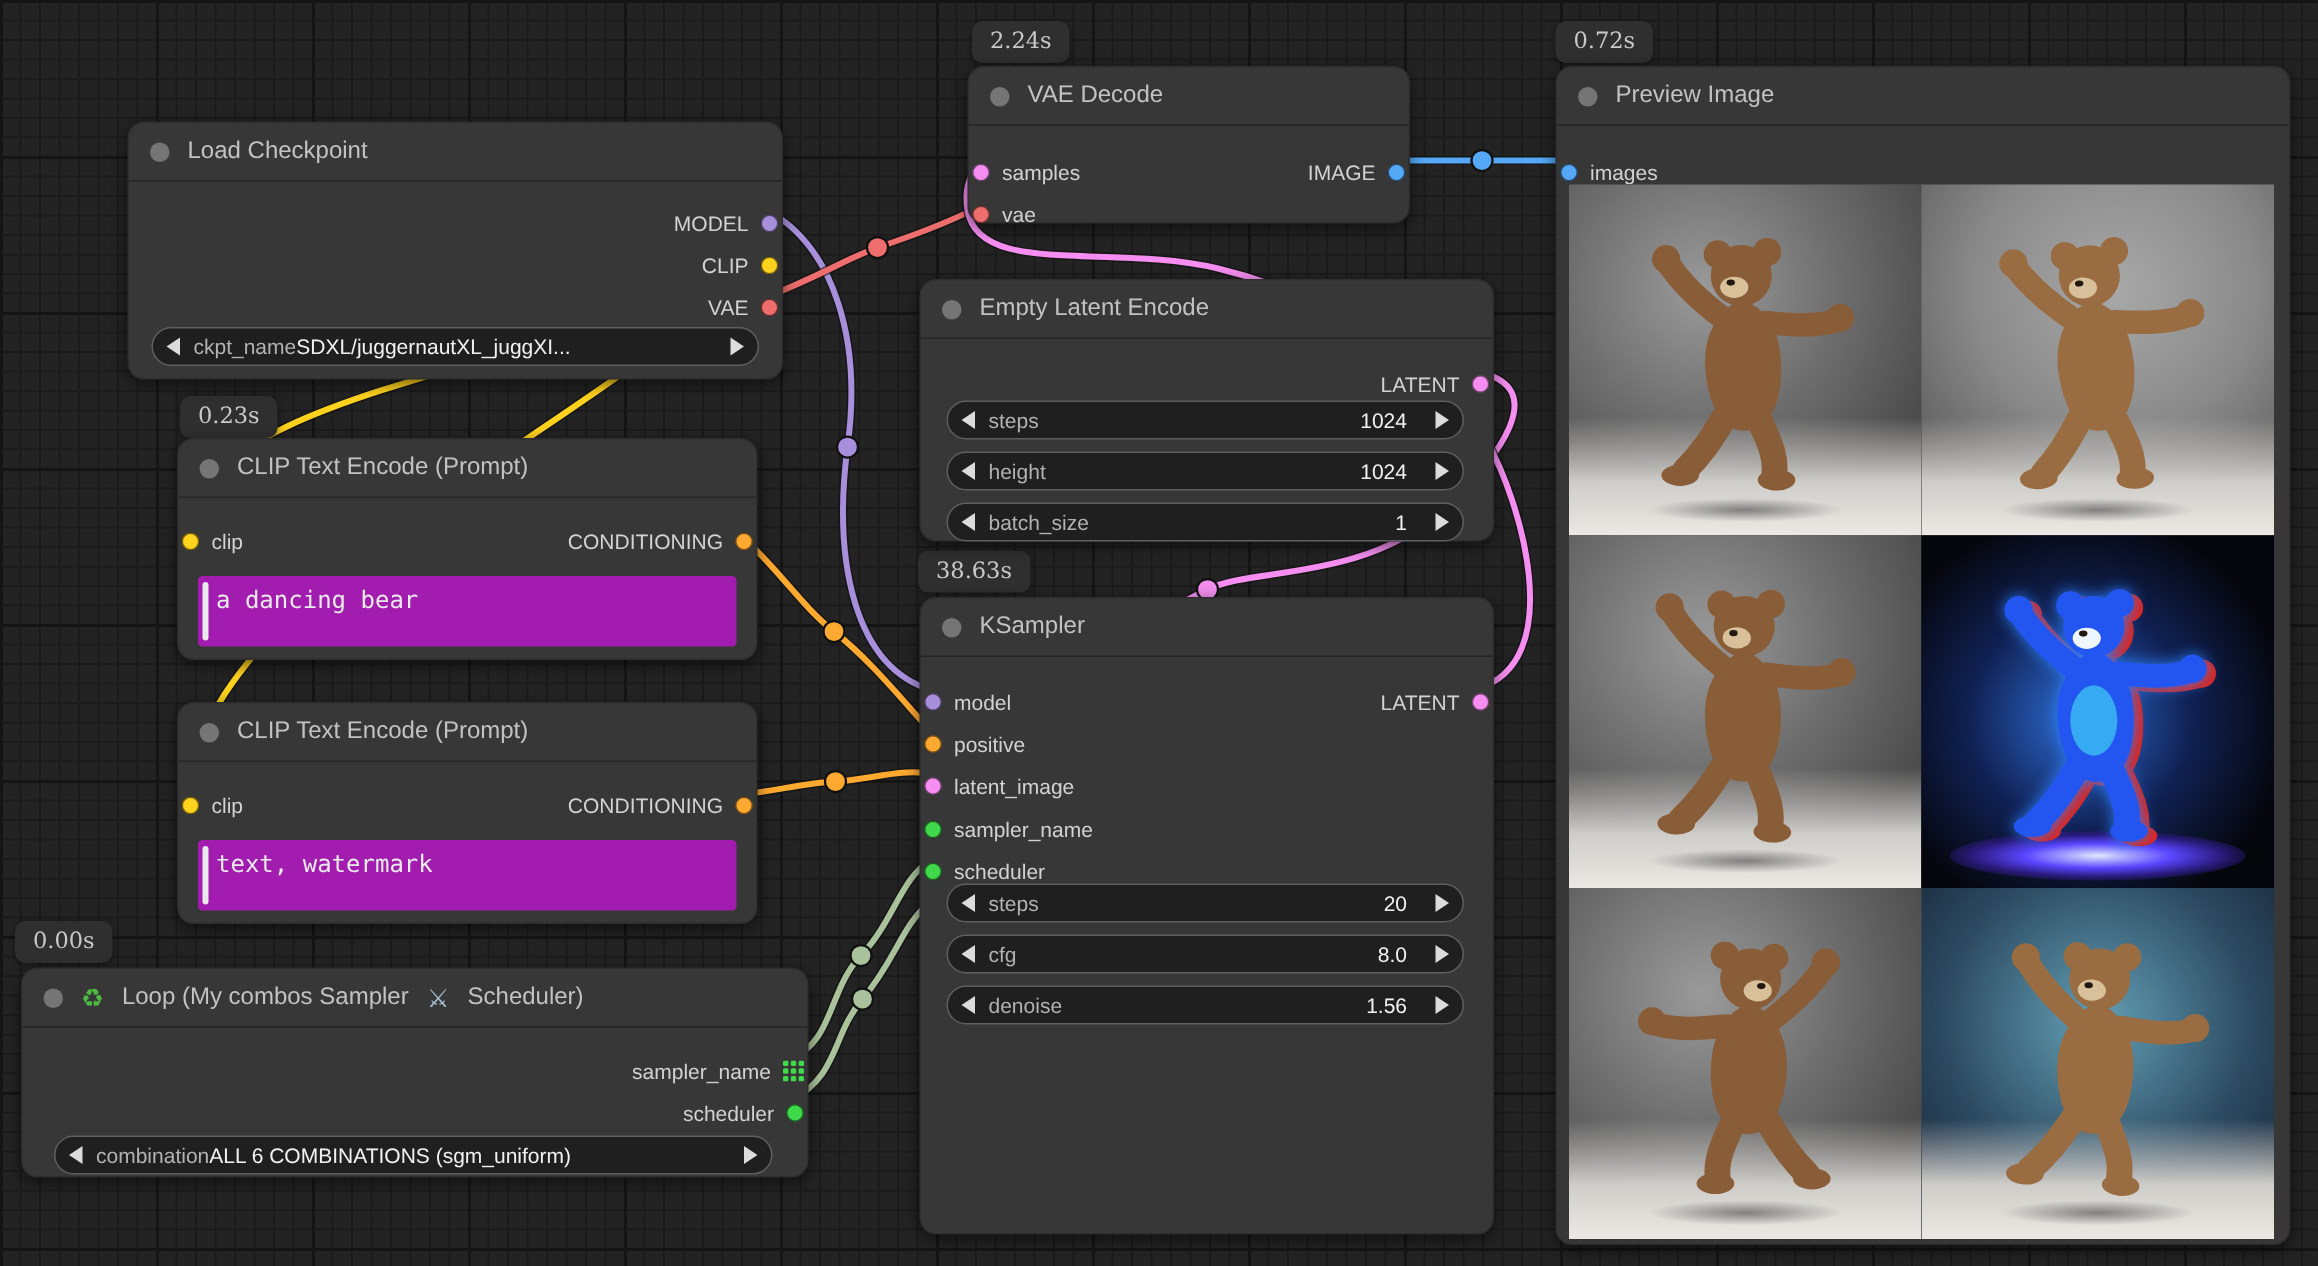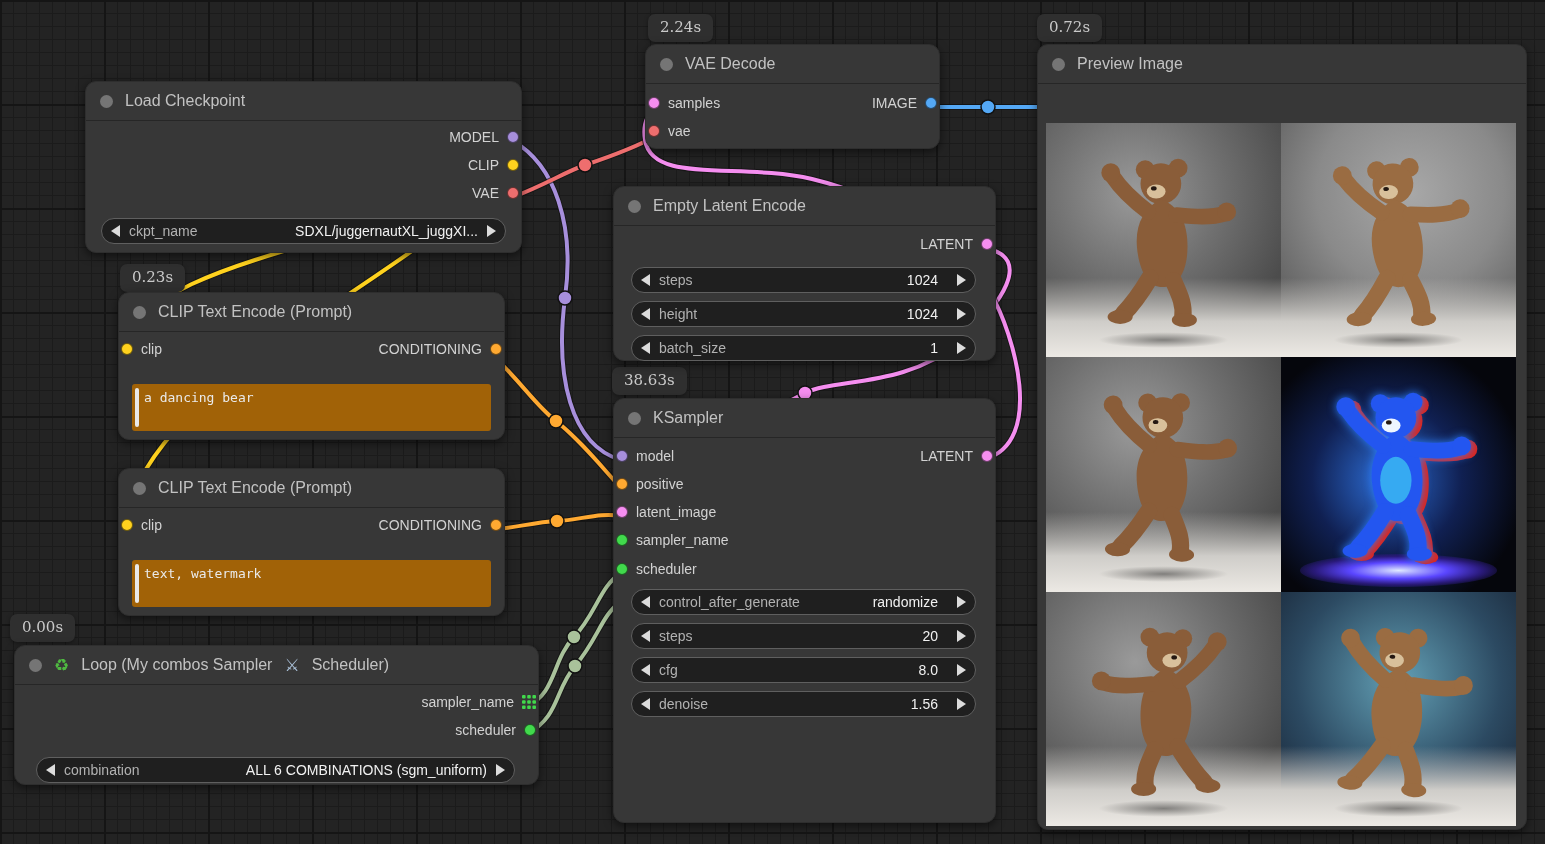--- a/index.html
+++ b/index.html
@@ -30,42 +30,42 @@
     position:absolute;z-index:3;background:#373737;border:1px solid #2e2e2e;
     border-radius:11px;box-shadow:0 3px 10px rgba(0,0,0,.55);color:#c6c6c6;
     box-sizing:border-box;
   }
   .node .titlebar{
     height:38px;display:flex;align-items:center;gap:12px;padding:0 14px;
     border-bottom:1px solid #262626;font-size:16px;color:#c2c2c2;white-space:nowrap;
   }
   .tdot{width:13px;height:13px;border-radius:50%;background:#757575;flex:0 0 auto;}
   .slots{padding-top:8px;}
-  .slot-row{height:28px;display:flex;align-items:flex-start;justify-content:space-between;padding:0 6px;}
+  .slot-row{height:28px;display:flex;align-items:flex-end;justify-content:space-between;padding:0 6px;}
   .slot{display:flex;align-items:center;gap:8px;font-size:14px;color:#d2d2d2;}
   .slot.in{margin-left:-4px;}
   .slot.out{margin-left:auto;margin-right:-4px;flex-direction:row;}
   .dot{width:12px;height:12px;border-radius:50%;border:1px solid rgba(0,0,0,.55);box-sizing:border-box;flex:0 0 auto;}
   .grid-icon{width:14px;height:14px;flex:0 0 auto;}
   
   .pill{
     height:26px;background:#1f1f1f;border:1px solid #5f5f5f;border-radius:13px;
     display:flex;align-items:center;padding:0 9px;margin:0 15px 8px 15px;
     font-size:14px;white-space:nowrap;box-sizing:border-box;
   }
   .pill .arrow-l,.pill .arrow-r{width:0;height:0;border-top:6px solid transparent;border-bottom:6px solid transparent;flex:0 0 auto;}
   .pill .arrow-l{border-right:9px solid #dcdcdc;margin-right:9px;}
   .pill .arrow-r{border-left:9px solid #dcdcdc;margin-left:9px;}
   .pill .wlabel{color:#b2b2b2;}
   .pill .wvalue{flex:1;text-align:right;padding-right:10px;color:#f1f1f1;}
-  .pill .wvalue.center{text-align:right;padding-right:0;}
+  .pill .wvalue.center{text-align:left;padding-right:0;}
   
   .prompt{
-    position:absolute;left:13px;right:13px;background:#a16207;border-radius:3px;
-    font-family:"DejaVu Sans Mono",monospace;font-size:13px;color:#eaeaea;
+    position:absolute;left:13px;right:13px;background:#a21caf;border-radius:3px;
+    font-family:"DejaVu Sans Mono",monospace;font-size:16px;color:#eaeaea;
     padding:6px 24px 6px 12px;box-sizing:border-box;
   }
   .prompt .caret{position:absolute;left:3px;top:4px;bottom:4px;width:4px;background:#e9e9e9;border-radius:2px;}
   
   .recycle{color:#4fba41;font-size:17px;}
   .swords{color:#a7bdd4;font-size:17px;}
   
   .img-grid{position:absolute;left:8px;right:10px;top:78px;bottom:3px;display:grid;
     grid-template-columns:1fr 1fr;grid-template-rows:1fr 1fr 1fr;}
   .cell{position:relative;overflow:hidden;}
@@ -361,26 +361,20 @@
     </div>
     <div class="slot-row">
       <div class="slot in">
         <span class="dot" style="background: rgb(65, 217, 76);"></span>
         <span>scheduler</span>
       </div>
     </div>
   </div>
   <div class="pill" style="margin-left:17px;margin-right:19px">
     <span class="arrow-l"></span>
-    <span class="wlabel">control_after_generate</span>
-    <span class="wvalue">randomize</span>
-    <span class="arrow-r"></span>
-  </div>
-  <div class="pill" style="margin-left:17px;margin-right:19px">
-    <span class="arrow-l"></span>
     <span class="wlabel">steps</span>
     <span class="wvalue">20</span>
     <span class="arrow-r"></span>
   </div>
   <div class="pill" style="margin-left:17px;margin-right:19px">
     <span class="arrow-l"></span>
     <span class="wlabel">cfg</span>
     <span class="wvalue">8.0</span>
     <span class="arrow-r"></span>
   </div>
@@ -389,20 +383,28 @@
     <span class="wlabel">denoise</span>
     <span class="wvalue">1.56</span>
     <span class="arrow-r"></span>
   </div>
 </div>
 
 <div class="node" style="left:1037px;top:44px;width:490px;height:786px">
   <div class="titlebar">
     <span class="tdot"></span>
     <span>Preview Image</span>
+  </div>
+  <div class="slots" style="padding-top:11px">
+    <div class="slot-row">
+      <div class="slot in">
+        <span class="dot" style="background: rgb(84, 168, 245);"></span>
+        <span>images</span>
+      </div>
+    </div>
   </div>
 
   <svg width="0" height="0" style="position:absolute">
     <symbol id="bear" viewBox="0 0 120 120">
       <g fill="currentColor" stroke="currentColor" stroke-linecap="round">
         <circle cx="48" cy="15" r="6" stroke="none"></circle>
         <circle cx="69" cy="14" r="6" stroke="none"></circle>
         <circle cx="58" cy="24" r="13" stroke="none"></circle>
         <ellipse cx="55" cy="29" rx="6" ry="4.5" fill="var(--muzzle,#d8c09b)" stroke="none"></ellipse>
         <ellipse cx="53.5" cy="27" rx="1.8" ry="1.3" fill="#241812" stroke="none"></ellipse>

